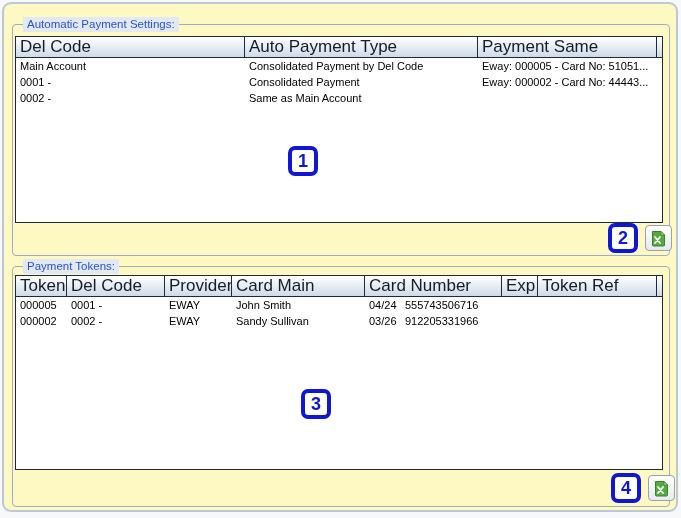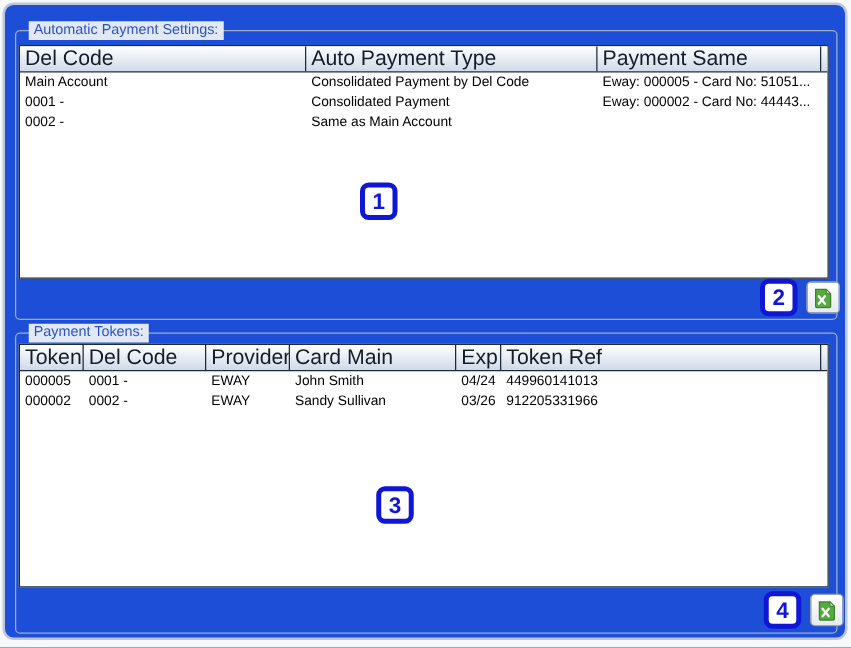--- a/index.html
+++ b/index.html
@@ -6,21 +6,21 @@
   html, body { width: 681px; height: 518px; }
   body {
     position: relative;
     font-family: "Liberation Sans", sans-serif;
     background: #f7f8fa;
     overflow: hidden;
   }
   .panel {
     position: absolute; left: 2px; top: 2px;
     width: 676px; height: 510px;
-    background: #1d4ed8;
+    background: #fef9c3;
     border: 2px solid #bdc7d8;
     border-radius: 9px;
   }
   .groupbox {
     position: absolute;
     border: 1px solid #9fadc6;
     border-radius: 4px;
   }
   .gb1 { left: 8px; top: 20px; width: 658px; height: 232px; }
   .gb2 { left: 8px; top: 262px; width: 658px; height: 241px; }
@@ -148,31 +148,32 @@
   <div class="groupbox gb2">
     <span class="legend">Payment Tokens:</span>
   </div>
 
   <div class="datatable t2">
     <div class="thead">
       <div class="th c0">Token ...</div>
       <div class="th c1">Del Code</div>
       <div class="th c2">Provider</div>
       <div class="th c3">Card Main</div>
+      <div class="th c4">Card Number</div>
       <div class="th c5">Exp</div>
       <div class="th flexcol">Token Ref</div>
       <div class="th stub"></div>
     </div>
     <div class="trow">
       <div class="td c0">000005</div>
       <div class="td c1">0001 -</div>
       <div class="td c2">EWAY</div>
       <div class="td c3">John Smith</div>
       <div class="td c5">04/24</div>
-      <div class="td flexcol">449960141013</div>
+      <div class="td flexcol">555743506716</div>
     </div>
     <div class="trow">
       <div class="td c0">000002</div>
       <div class="td c1">0002 -</div>
       <div class="td c2">EWAY</div>
       <div class="td c3">Sandy Sullivan</div>
       <div class="td c5">03/26</div>
       <div class="td flexcol">912205331966</div>
     </div>
   </div>

